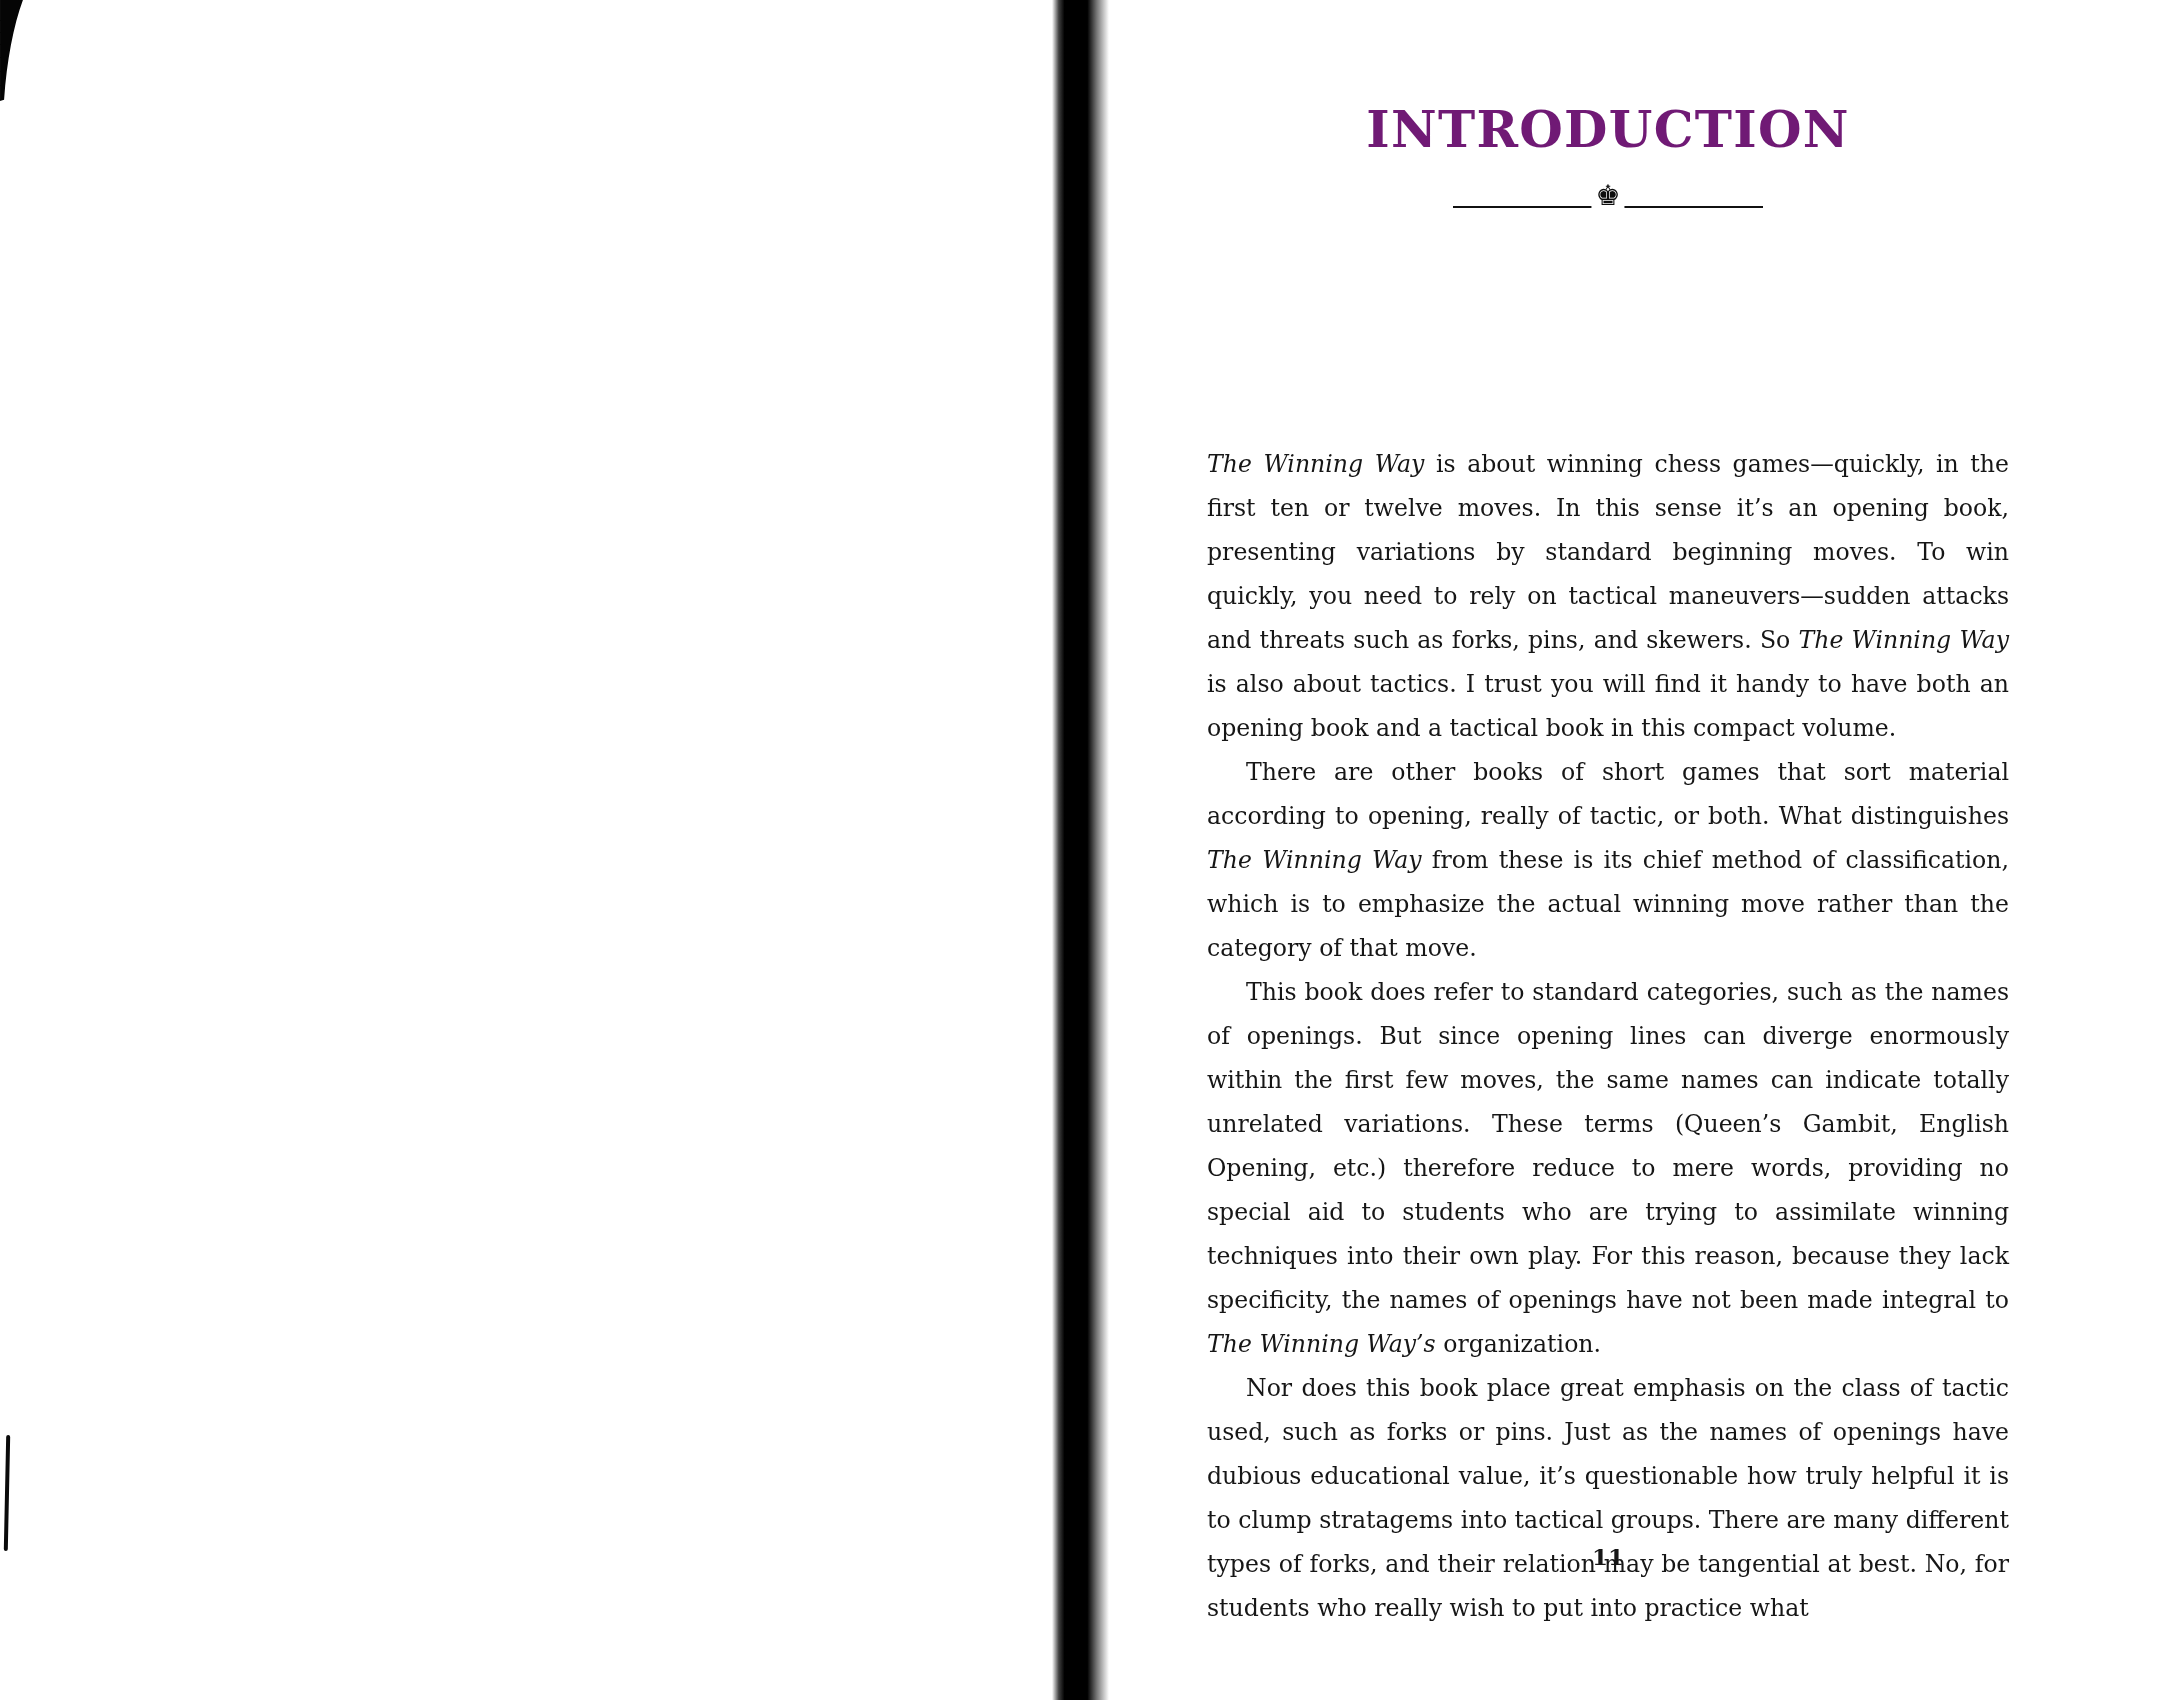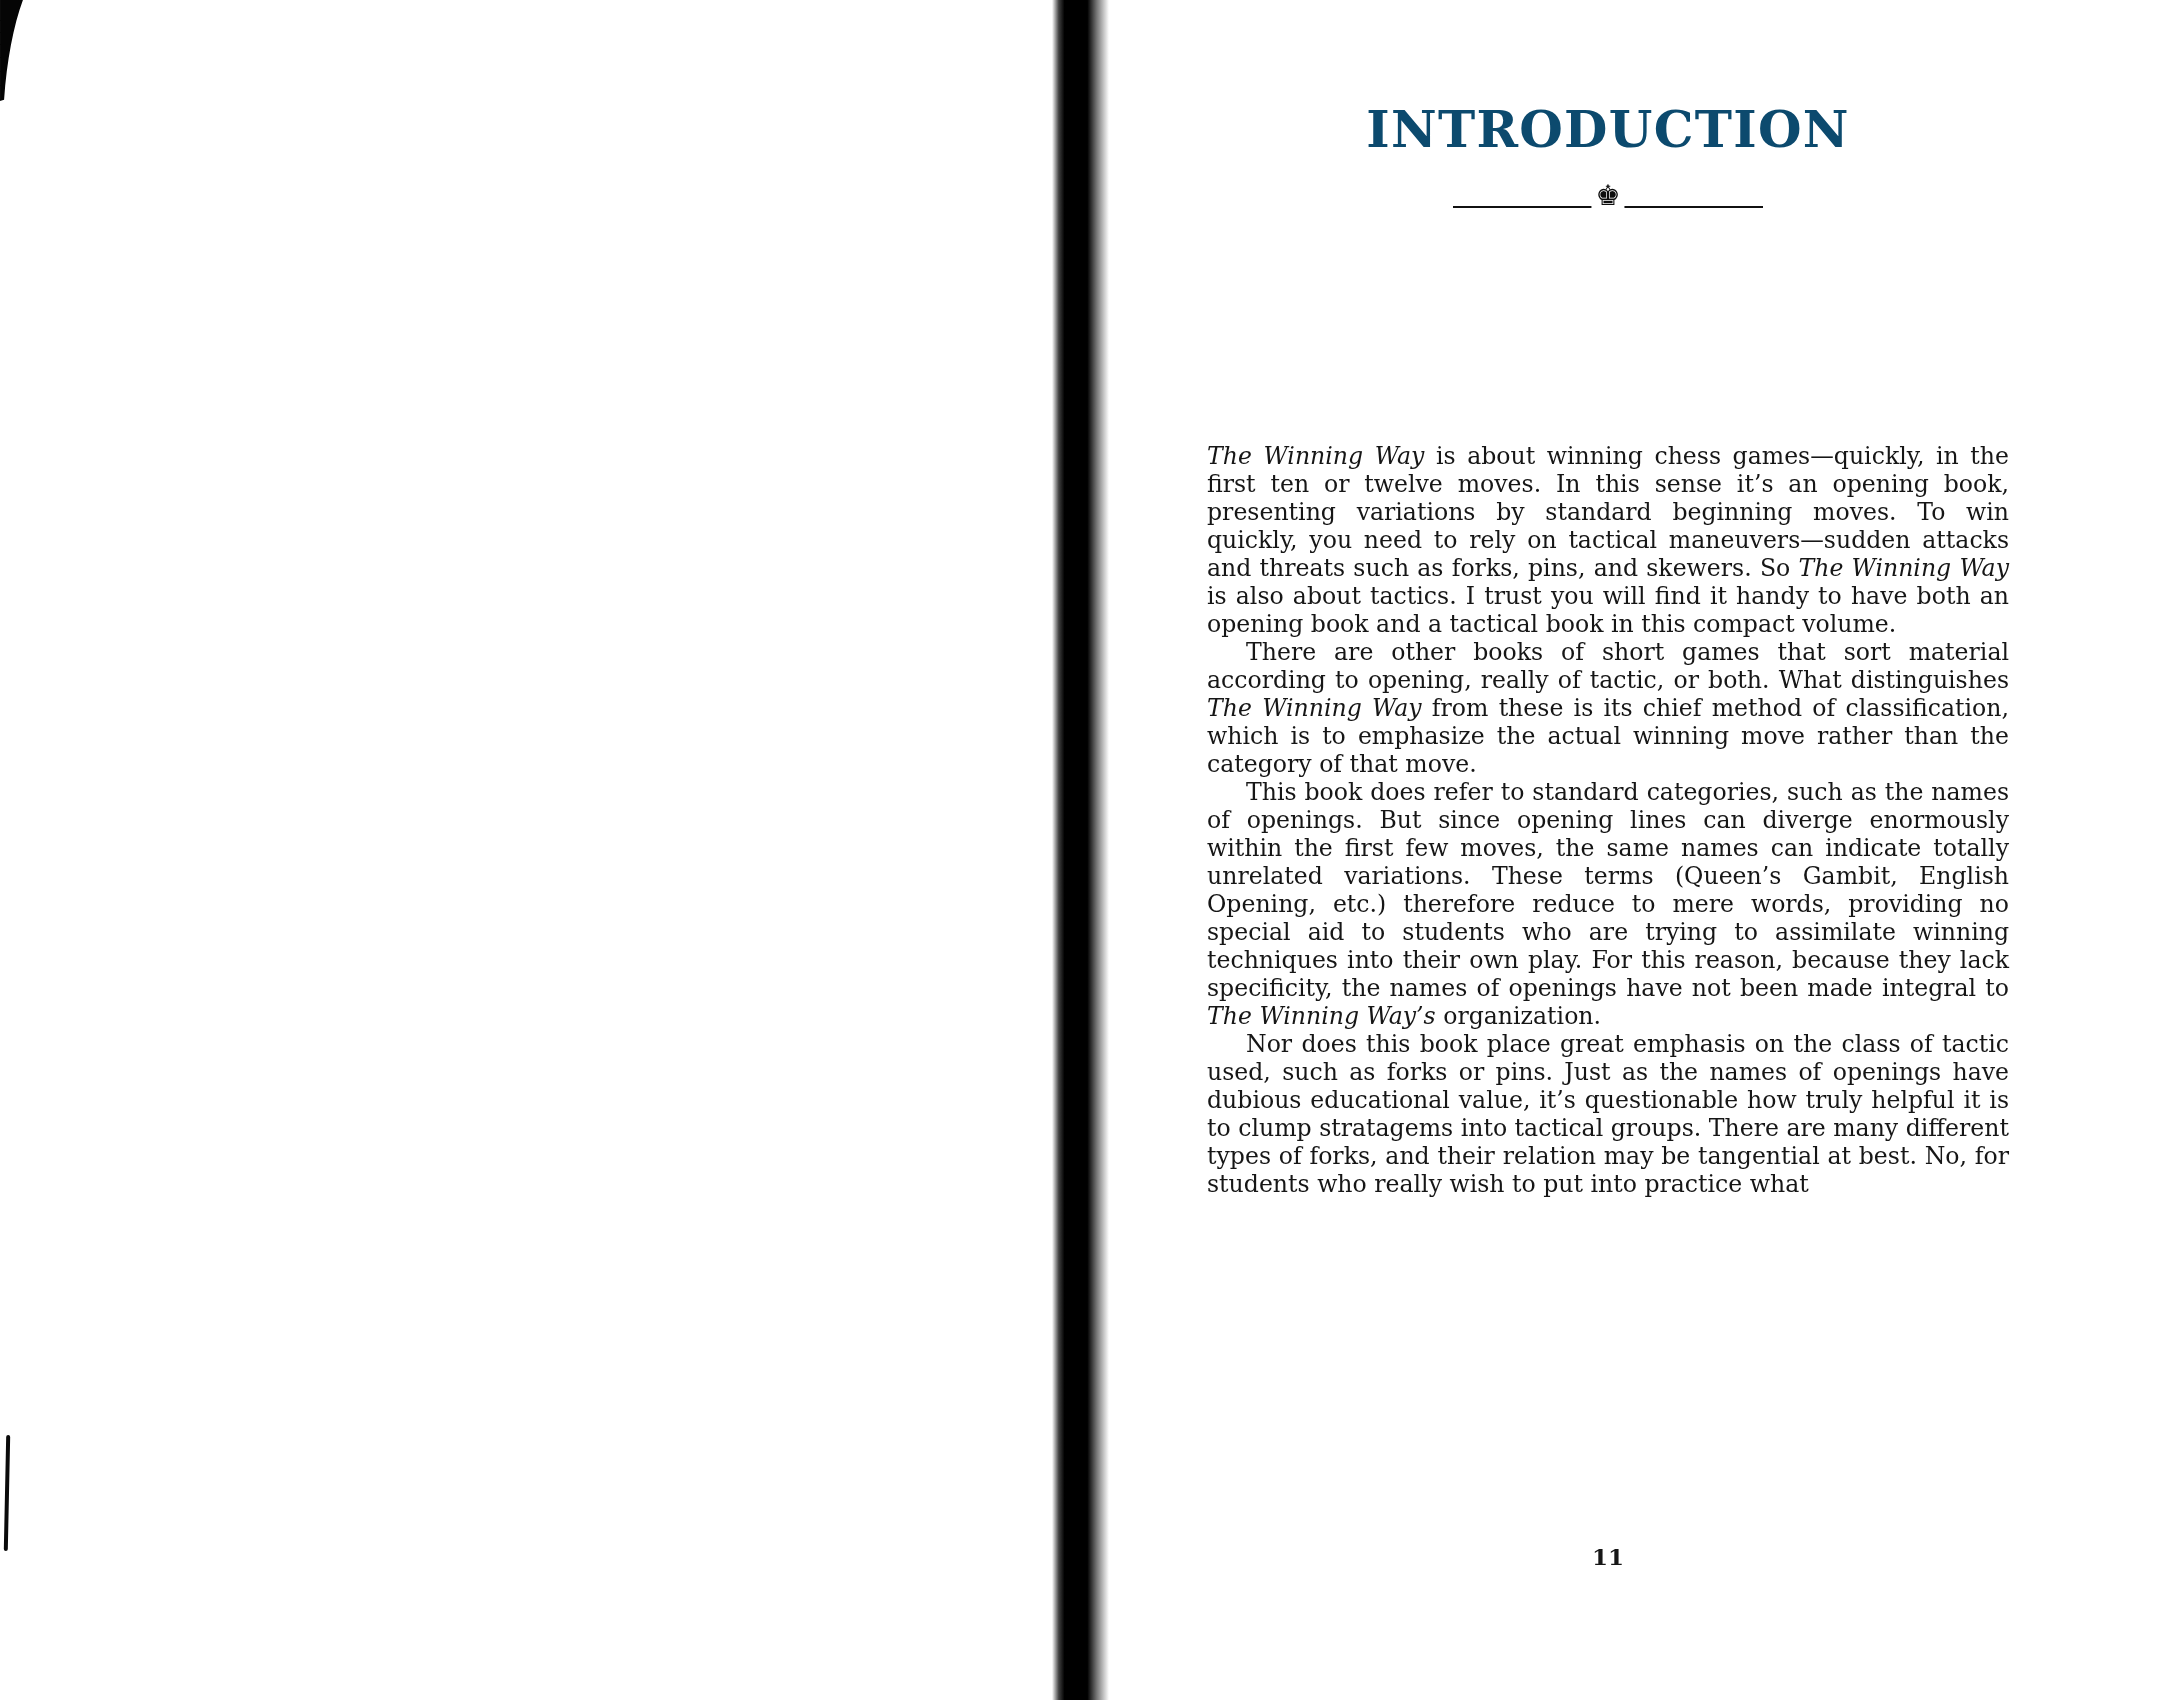--- a/index.html
+++ b/index.html
@@ -70,21 +70,21 @@
   .title {
     position: absolute;
     top: 100px;
     left: 0;
     width: 100%;
     margin: 0;
     text-align: center;
     font-size: 50px;
     font-weight: bold;
     letter-spacing: 1.3px;
-    color: #0c4a6e;
+    color: #701a75;
   }
 
   .ornament-row {
     position: absolute;
     top: 174px;
     left: 50%;
     transform: translateX(-50%);
     width: 310px;
     height: 42px;
   }
@@ -107,21 +107,21 @@
     color: #0d0d0d;
     font-family: "DejaVu Sans", sans-serif;
   }
 
   .body-text {
     position: absolute;
     top: 442px;
     left: 0;
     width: 802px;
     font-size: 23.6px;
-    line-height: 28px;
+    line-height: 44px;
     text-align: justify;
   }
   .body-text p {
     margin: 0;
   }
   .body-text p.indent {
     text-indent: 39px;
   }
   .body-text i {
     font-style: italic;

